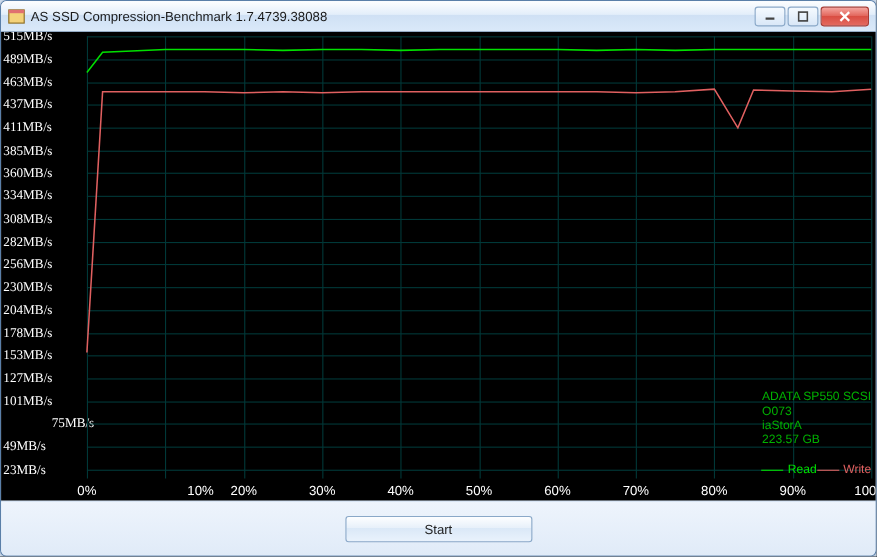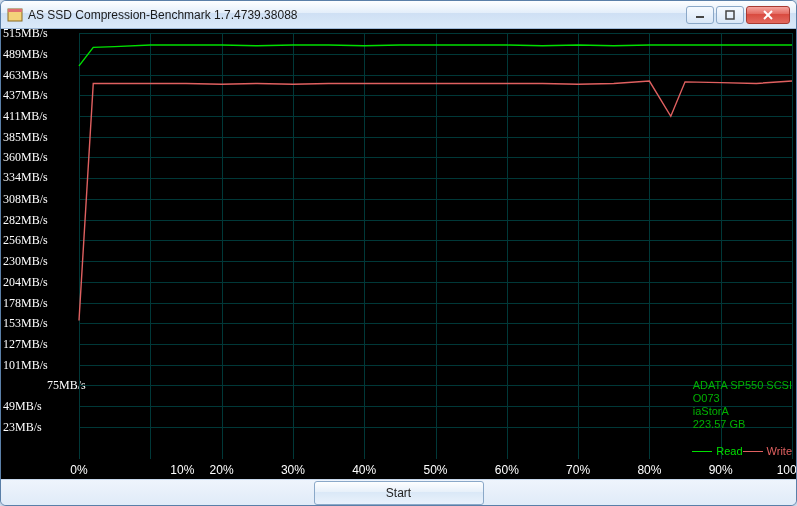--- a/index.html
+++ b/index.html
@@ -17,21 +17,21 @@
 .y-tick { position:absolute; left:2px; color:#fff; font-size:12px; font-family:Liberation Serif, serif; transform:translateY(-50%); }
 .x-tick { position:absolute; bottom:2px; color:#fff; font-size:12px; font-family:Arial,sans-serif; transform:translateX(-50%); }
 .gridline-h { position:absolute; left:78px; right:4px; height:1px; background:#003838; }
 .gridline-v { position:absolute; top:4px; bottom:20px; width:1px; background:#003838; }
 svg.plot { position:absolute; left:78px; top:4px; right:4px; bottom:20px; }
 .info-box { position:absolute; right:4px; bottom:34px; font-size:11px; font-family:Arial,sans-serif; line-height:13px; text-align:left; }
 .info-box .l1,.info-box .l2,.info-box .l3,.info-box .l4 { color:#00b000; }
 .legend { position:absolute; right:4px; bottom:22px; font-size:11px; font-family:Arial,sans-serif; display:flex; align-items:flex-end; }
 .legend-row { display:flex; align-items:center; gap:4px; }
 .legend-row .sw { width:20px; height:1px; }
-.btn-row { height:26px; background:linear-gradient(#eef4fc,#e0ebf8); display:flex; align-items:center; justify-content:center; gap:20px; border-top:1px solid #c8d8ec; border-radius:0 0 5px 5px; }
+.btn-row { height:50px; background:linear-gradient(#eef4fc,#e0ebf8); display:flex; align-items:center; justify-content:center; gap:20px; border-top:1px solid #c8d8ec; border-radius:0 0 5px 5px; }
 .action-btn { width:170px; height:24px; border:1px solid #8aa8c8; border-radius:3px; background:linear-gradient(#fdfeff,#e7f0fa 45%,#dae8f7 46%,#e9f2fc); font-size:12px; color:#222; cursor:pointer; }
 .action-btn[disabled] { color:#9a9a9a; cursor:default; }
 </style>
 </head>
 <body>
 
 <div class="window">
 
   <div class="titlebar">
     <span class="title-icon">

